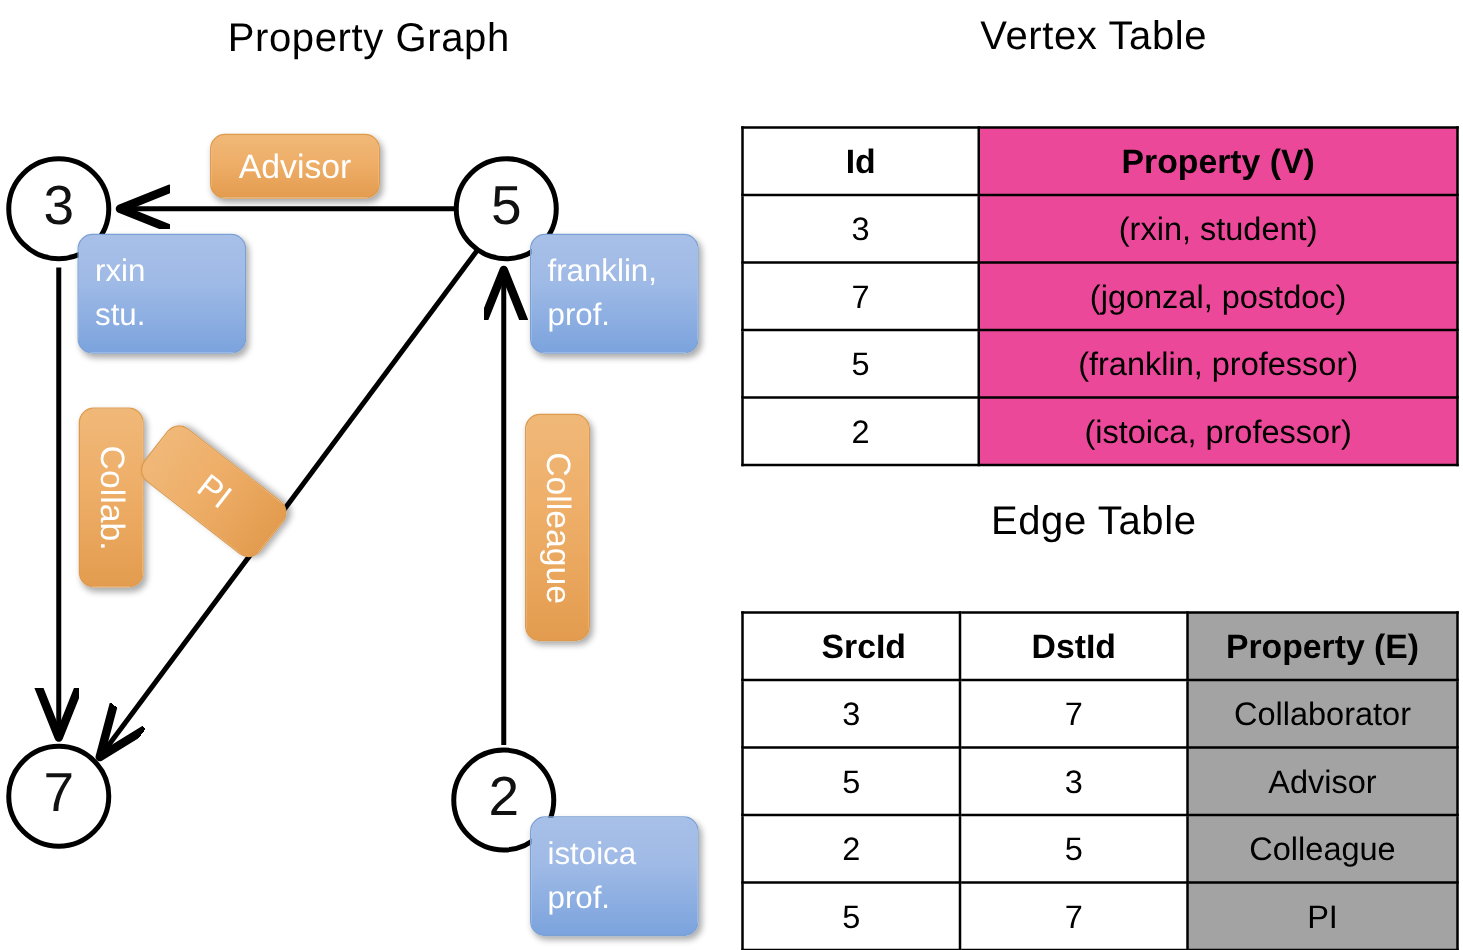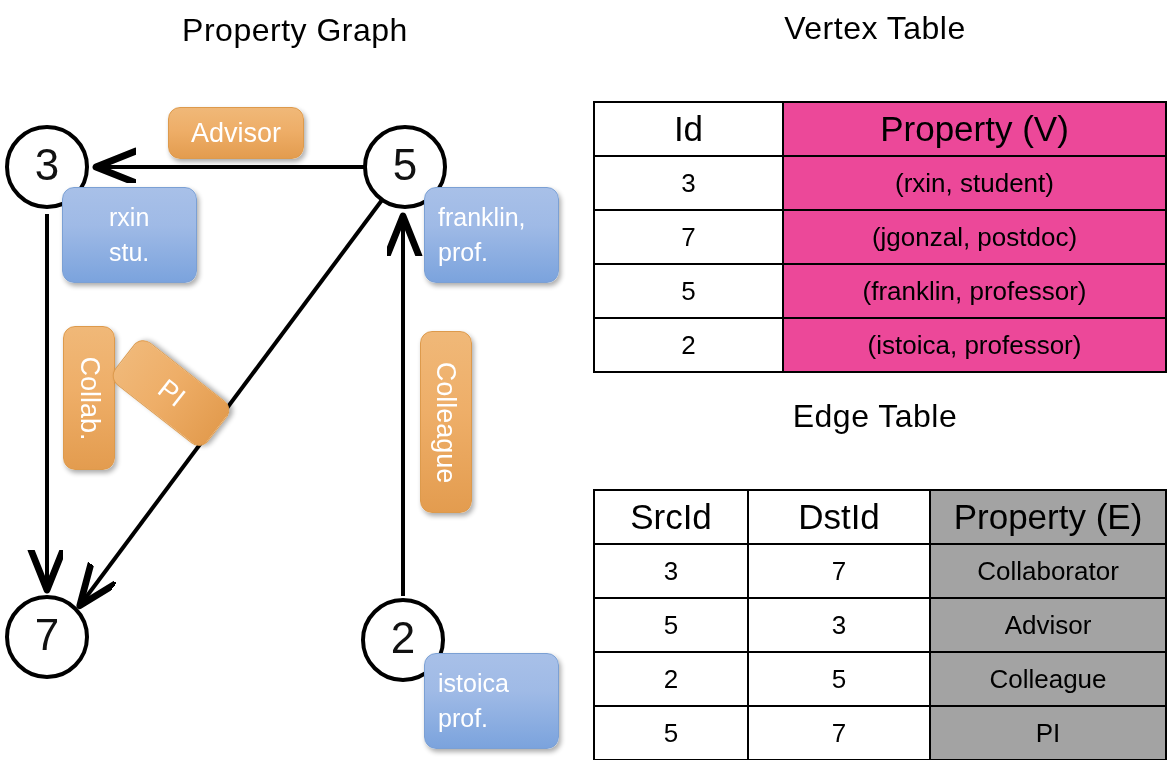--- a/index.html
+++ b/index.html
@@ -142,22 +142,22 @@
   .data-table td, .data-table th {
     border: 2px solid #000;
     text-align: center;
     font-weight: 400;
     font-size: 26px;
     color: #000;
     padding: 0;
     height: 52px;
   }
   .data-table th {
-    font-weight: 400;
-    font-size: 35px;
+    font-weight: 700;
+    font-size: 27px;
   }
   .prop-col-v { background: #ec4899; }
   .prop-col-e { background: #a3a3a3; }
   .sep-left { border-left: 4px solid #000; }
 
   #vertex-table { left: 593px; top: 101px; width: 574px; }
   #edge-table   { left: 593px; top: 489px; width: 574px; }
 </style>
 </head>
 <body>
@@ -190,21 +190,21 @@
   <div class="node" style="left:363px; top:125px;">
     <span>5</span>
   </div>
   <div class="node" style="left:5px;  top:595px;">
     <span>7</span>
   </div>
   <div class="node" style="left:361px; top:598px;">
     <span>2</span>
   </div>
 
-  <div class="chip chip-blue chip-vprop" style="left:62px; top:187px;padding-left:33px;">
+  <div class="chip chip-blue chip-vprop" style="left:62px; top:187px;">
     <div class="chip-text">rxin
 stu.</div>
   </div>
   <div class="chip chip-blue chip-vprop" style="left:424px; top:187px;">
     <div class="chip-text">franklin,
 prof.</div>
   </div>
   <div class="chip chip-blue chip-vprop" style="left:424px; top:653px;">
     <div class="chip-text">istoica
 prof.</div>
@@ -247,21 +247,21 @@
     <tr>
       <td>2</td>
       <td class="prop-col-v sep-left">(istoica, professor)</td>
     </tr>
   </tbody>
 </table>
 
 <table class="data-table" id="edge-table">
   <thead>
     <tr>
-      <th style="width:152px;">SrcId</th>
+      <th style="width:152px;padding-left:20px;">SrcId</th>
       <th style="width:180px;">DstId</th>
       <th class="prop-col-e sep-left">Property (E)</th>
     </tr>
   </thead>
   <tbody>
     <tr>
       <td>3</td>
       <td>7</td>
       <td class="prop-col-e sep-left">Collaborator</td>
     </tr>

